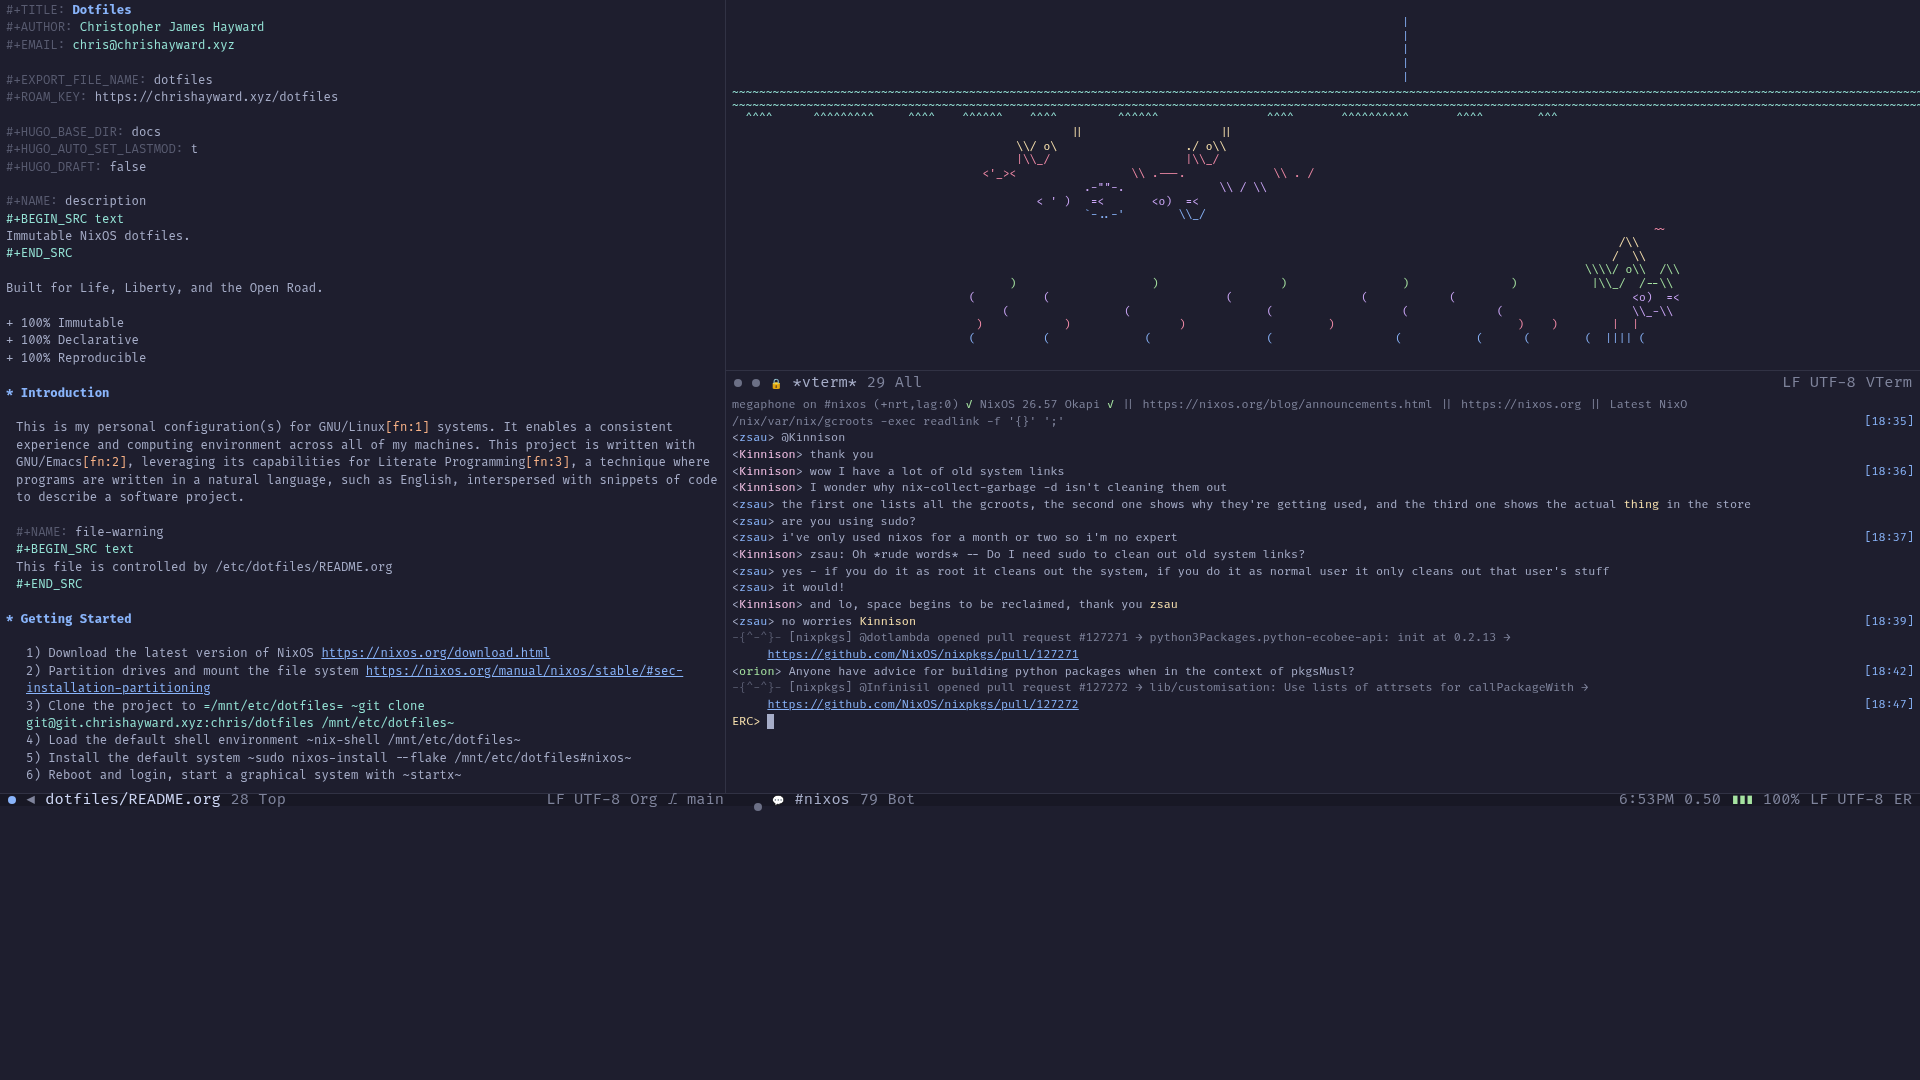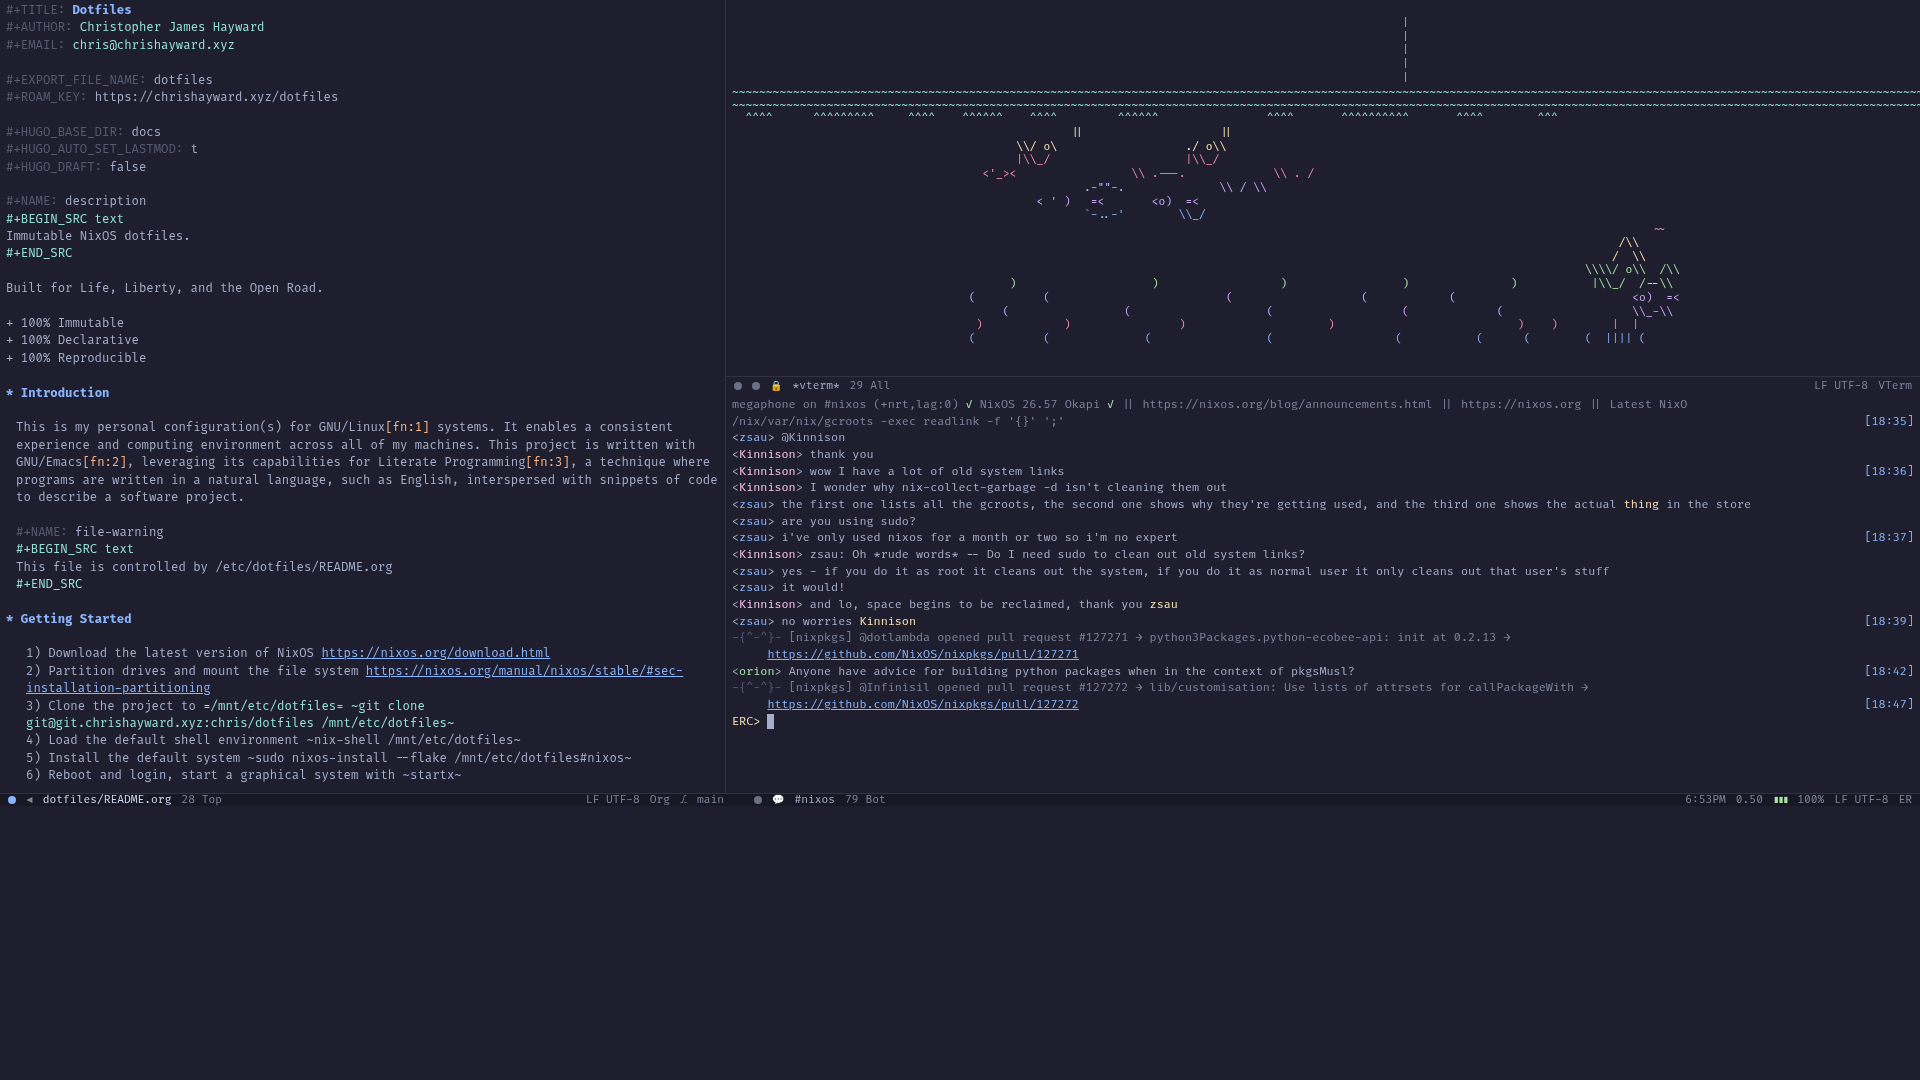--- a/index.html
+++ b/index.html
@@ -20,30 +20,30 @@
     height: 100%;
   }
   .pane { overflow: hidden; position: relative; padding: 2px 6px; }
   .left-pane { grid-row: 1 / 3; grid-column: 1; border-right: 1px solid #313244; }
   .top-right { grid-row: 1; grid-column: 2; white-space: pre; font-size: 11px; line-height: 1.25; }
   .bot-right { grid-row: 2; grid-column: 2; font-size: 11.5px; }
   .modeline {
     background: #181825;
     color: #7f849c;
     padding: 1px 8px;
-    font-size: 11px;
+    font-size: 15px;
     display: flex;
     gap: 10px;
     align-items: center;
     border-top: 1px solid #313244;
   }
   .modeline-tr { grid-row: 1; grid-column: 2; align-self: end; background: #1e1e2e; }
   .modeline-bottom { grid-row: 3; grid-column: 1 / 3; display: flex; }
   .modeline-bottom .left { flex: 0 0 726px; display: flex; gap: 10px; align-items: center; padding-right: 10px; }
-  .modeline-bottom .right { flex: 1; display: flex; gap: 10px; align-items: center; padding-left: 10px; }
+  .modeline-bottom .right { flex: 1; display: flex; gap: 10px; align-items: flex-end; padding-left: 10px; }
   .spacer { flex: 1; }
 
   .kw-meta   { color: #585b70; text-align: center; }
   .kw-title  { color: #89b4fa; font-weight: bold; }
   .kw-val    { color: #a6adc8; }
   .author    { color: #94e2d5; }
   .org-head  { color: #89b4fa; font-weight: bold; }
   .star      { color: #89b4fa; font-weight: bold; }
   .fn        { color: #fab387; }
   .url       { color: #89b4fa; text-decoration: underline; }

